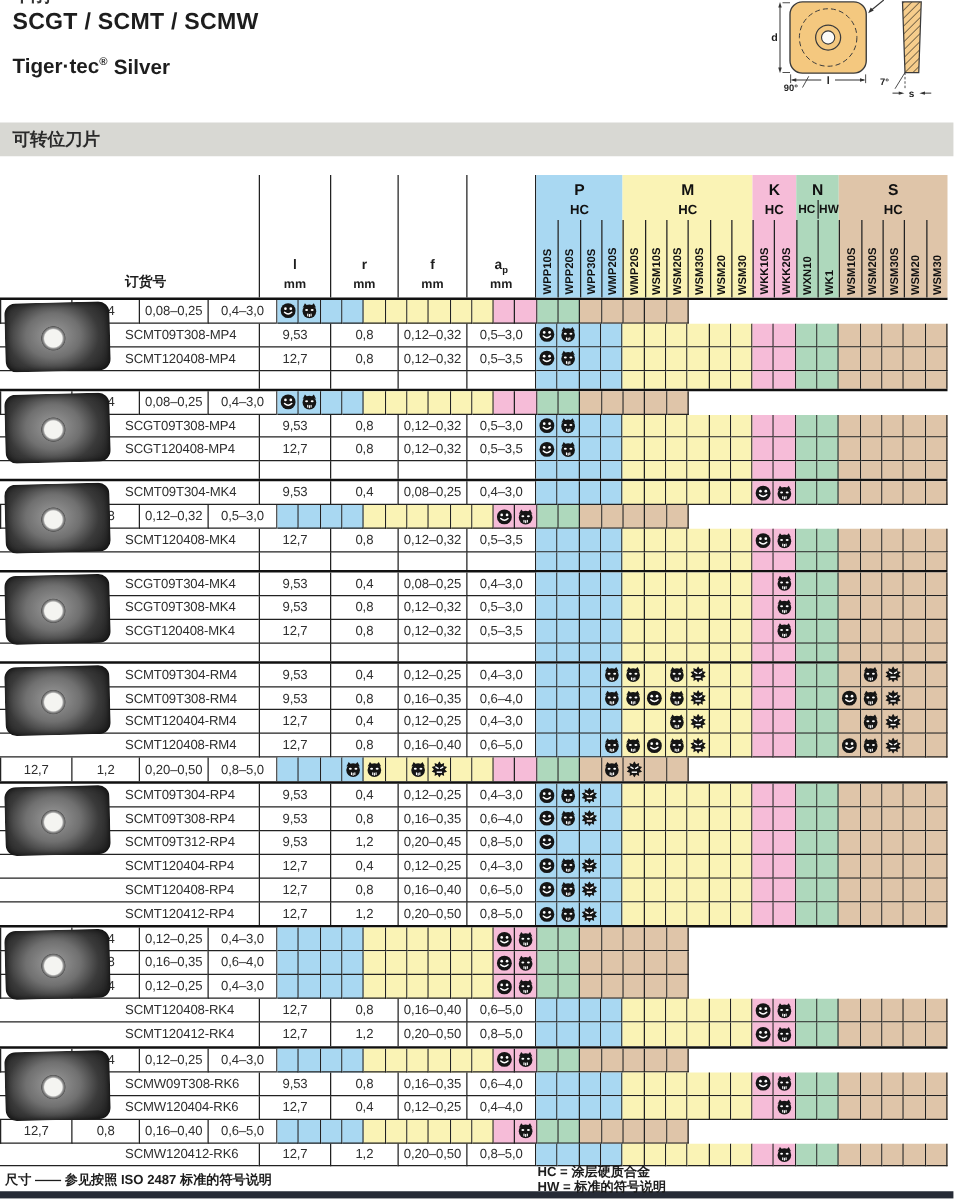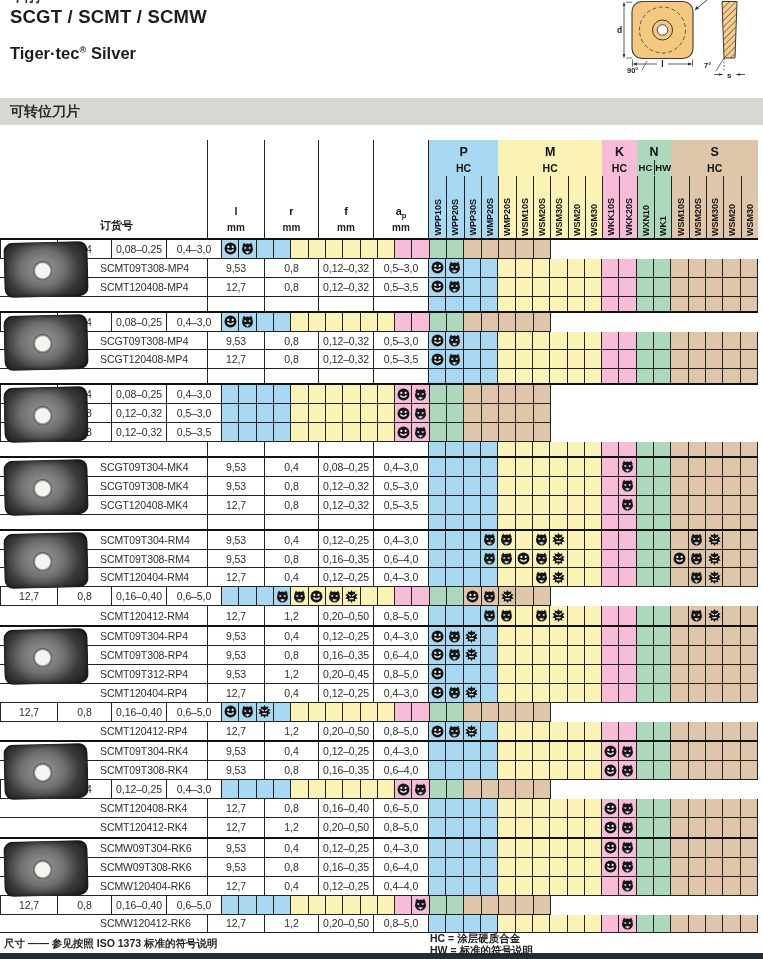--- a/index.html
+++ b/index.html
@@ -587,20 +587,21 @@
               <div class="gc" style="background: rgb(223, 197, 169);"></div>
               <div class="gc" style="background: rgb(223, 197, 169);"></div>
               <div class="gc" style="background: rgb(223, 197, 169);"></div>
               <div class="gc" style="background: rgb(223, 197, 169);"></div>
             </div>
           </div>
         </div>
         <div class="block bt">
           <div class="photo"></div>
           <div class="trow">
+            <div class="c name">SCMT09T304-MK4</div>
             <div class="c num d1">9,53</div>
             <div class="c num d2">0,4</div>
             <div class="c num d3">0,08–0,25</div>
             <div class="c num d4">0,4–3,0</div>
             <div class="gcells">
               <div class="gc" style="background: rgb(169, 216, 242);"></div>
               <div class="gc" style="background: rgb(169, 216, 242);"></div>
               <div class="gc" style="background: rgb(169, 216, 242);"></div>
               <div class="gc" style="background: rgb(169, 216, 242);"></div>
               <div class="gc" style="background: rgb(250, 243, 181);"></div>
@@ -677,20 +678,21 @@
               <div class="gc" style="background: rgb(174, 216, 188);"></div>
               <div class="gc" style="background: rgb(174, 216, 188);"></div>
               <div class="gc" style="background: rgb(223, 197, 169);"></div>
               <div class="gc" style="background: rgb(223, 197, 169);"></div>
               <div class="gc" style="background: rgb(223, 197, 169);"></div>
               <div class="gc" style="background: rgb(223, 197, 169);"></div>
               <div class="gc" style="background: rgb(223, 197, 169);"></div>
             </div>
           </div>
           <div class="trow">
+            <div class="c name">SCMT120408-MK4</div>
             <div class="c num d1">12,7</div>
             <div class="c num d2">0,8</div>
             <div class="c num d3">0,12–0,32</div>
             <div class="c num d4">0,5–3,5</div>
             <div class="gcells">
               <div class="gc" style="background: rgb(169, 216, 242);"></div>
               <div class="gc" style="background: rgb(169, 216, 242);"></div>
               <div class="gc" style="background: rgb(169, 216, 242);"></div>
               <div class="gc" style="background: rgb(169, 216, 242);"></div>
               <div class="gc" style="background: rgb(250, 243, 181);"></div>
@@ -1145,20 +1147,21 @@
                   <polygon points="7,0.1 8.5,2.5 11.1,1.4 10.8,4.2 13.6,4.9 11.7,7 13.6,9.1 10.8,9.8 11.1,12.6 8.5,11.5 7,13.9 5.5,11.5 2.9,12.6 3.2,9.8 0.4,9.1 2.3,7 0.4,4.9 3.2,4.2 2.9,1.4 5.5,2.5" fill="#151515"></polygon>
                   <path d="M4 5 L5.9 6.1 M10 5 L8.1 6.1" stroke="#fff" stroke-width="1.15" stroke-linecap="round" fill="none"></path>
                   <rect x="4.7" y="8.8" width="4.6" height="1.25" fill="#fff"></rect>
                 </svg>
               </div>
               <div class="gc" style="background: rgb(223, 197, 169);"></div>
               <div class="gc" style="background: rgb(223, 197, 169);"></div>
             </div>
           </div>
           <div class="trow">
+            <div class="c name">SCMT120408-RM4</div>
             <div class="c num d1">12,7</div>
             <div class="c num d2">0,8</div>
             <div class="c num d3">0,16–0,40</div>
             <div class="c num d4">0,6–5,0</div>
             <div class="gcells">
               <div class="gc" style="background: rgb(169, 216, 242);"></div>
               <div class="gc" style="background: rgb(169, 216, 242);"></div>
               <div class="gc" style="background: rgb(169, 216, 242);"></div>
               <div class="gc" style="background: rgb(169, 216, 242);">
                 <svg width="13" height="13" viewBox="0 0 14 14">
@@ -1242,21 +1245,20 @@
                   <polygon points="7,0.1 8.5,2.5 11.1,1.4 10.8,4.2 13.6,4.9 11.7,7 13.6,9.1 10.8,9.8 11.1,12.6 8.5,11.5 7,13.9 5.5,11.5 2.9,12.6 3.2,9.8 0.4,9.1 2.3,7 0.4,4.9 3.2,4.2 2.9,1.4 5.5,2.5" fill="#151515"></polygon>
                   <path d="M4 5 L5.9 6.1 M10 5 L8.1 6.1" stroke="#fff" stroke-width="1.15" stroke-linecap="round" fill="none"></path>
                   <rect x="4.7" y="8.8" width="4.6" height="1.25" fill="#fff"></rect>
                 </svg>
               </div>
               <div class="gc" style="background: rgb(223, 197, 169);"></div>
               <div class="gc" style="background: rgb(223, 197, 169);"></div>
             </div>
           </div>
           <div class="trow nobb">
-            <div class="c name">SCMT120412-RM4</div>
             <div class="c num d1">12,7</div>
             <div class="c num d2">1,2</div>
             <div class="c num d3">0,20–0,50</div>
             <div class="c num d4">0,8–5,0</div>
             <div class="gcells">
               <div class="gc" style="background: rgb(169, 216, 242);"></div>
               <div class="gc" style="background: rgb(169, 216, 242);"></div>
               <div class="gc" style="background: rgb(169, 216, 242);"></div>
               <div class="gc" style="background: rgb(169, 216, 242);">
                 <svg width="13" height="13" viewBox="0 0 14 14">
@@ -1520,20 +1522,21 @@
               <div class="gc" style="background: rgb(174, 216, 188);"></div>
               <div class="gc" style="background: rgb(174, 216, 188);"></div>
               <div class="gc" style="background: rgb(223, 197, 169);"></div>
               <div class="gc" style="background: rgb(223, 197, 169);"></div>
               <div class="gc" style="background: rgb(223, 197, 169);"></div>
               <div class="gc" style="background: rgb(223, 197, 169);"></div>
               <div class="gc" style="background: rgb(223, 197, 169);"></div>
             </div>
           </div>
           <div class="trow">
+            <div class="c name">SCMT120408-RP4</div>
             <div class="c num d1">12,7</div>
             <div class="c num d2">0,8</div>
             <div class="c num d3">0,16–0,40</div>
             <div class="c num d4">0,6–5,0</div>
             <div class="gcells">
               <div class="gc" style="background: rgb(169, 216, 242);">
                 <svg width="13" height="13" viewBox="0 0 14 14">
                   <circle cx="7" cy="7" r="6.4" fill="#151515"></circle>
                   <circle cx="4.7" cy="5.3" r="1.15" fill="#fff"></circle>
                   <circle cx="9.3" cy="5.3" r="1.15" fill="#fff"></circle>
@@ -1626,21 +1629,20 @@
               <div class="gc" style="background: rgb(223, 197, 169);"></div>
               <div class="gc" style="background: rgb(223, 197, 169);"></div>
               <div class="gc" style="background: rgb(223, 197, 169);"></div>
               <div class="gc" style="background: rgb(223, 197, 169);"></div>
             </div>
           </div>
         </div>
         <div class="block bt">
           <div class="photo"></div>
           <div class="trow">
-            <div class="c name">SCMT09T304-RK4</div>
             <div class="c num d1">9,53</div>
             <div class="c num d2">0,4</div>
             <div class="c num d3">0,12–0,25</div>
             <div class="c num d4">0,4–3,0</div>
             <div class="gcells">
               <div class="gc" style="background: rgb(169, 216, 242);"></div>
               <div class="gc" style="background: rgb(169, 216, 242);"></div>
               <div class="gc" style="background: rgb(169, 216, 242);"></div>
               <div class="gc" style="background: rgb(169, 216, 242);"></div>
               <div class="gc" style="background: rgb(250, 243, 181);"></div>
@@ -1672,21 +1674,20 @@
               <div class="gc" style="background: rgb(174, 216, 188);"></div>
               <div class="gc" style="background: rgb(174, 216, 188);"></div>
               <div class="gc" style="background: rgb(223, 197, 169);"></div>
               <div class="gc" style="background: rgb(223, 197, 169);"></div>
               <div class="gc" style="background: rgb(223, 197, 169);"></div>
               <div class="gc" style="background: rgb(223, 197, 169);"></div>
               <div class="gc" style="background: rgb(223, 197, 169);"></div>
             </div>
           </div>
           <div class="trow">
-            <div class="c name">SCMT09T308-RK4</div>
             <div class="c num d1">9,53</div>
             <div class="c num d2">0,8</div>
             <div class="c num d3">0,16–0,35</div>
             <div class="c num d4">0,6–4,0</div>
             <div class="gcells">
               <div class="gc" style="background: rgb(169, 216, 242);"></div>
               <div class="gc" style="background: rgb(169, 216, 242);"></div>
               <div class="gc" style="background: rgb(169, 216, 242);"></div>
               <div class="gc" style="background: rgb(169, 216, 242);"></div>
               <div class="gc" style="background: rgb(250, 243, 181);"></div>
@@ -1858,21 +1859,20 @@
               <div class="gc" style="background: rgb(223, 197, 169);"></div>
               <div class="gc" style="background: rgb(223, 197, 169);"></div>
               <div class="gc" style="background: rgb(223, 197, 169);"></div>
               <div class="gc" style="background: rgb(223, 197, 169);"></div>
             </div>
           </div>
         </div>
         <div class="block bt">
           <div class="photo"></div>
           <div class="trow">
-            <div class="c name">SCMW09T304-RK6</div>
             <div class="c num d1">9,53</div>
             <div class="c num d2">0,4</div>
             <div class="c num d3">0,12–0,25</div>
             <div class="c num d4">0,4–3,0</div>
             <div class="gcells">
               <div class="gc" style="background: rgb(169, 216, 242);"></div>
               <div class="gc" style="background: rgb(169, 216, 242);"></div>
               <div class="gc" style="background: rgb(169, 216, 242);"></div>
               <div class="gc" style="background: rgb(169, 216, 242);"></div>
               <div class="gc" style="background: rgb(250, 243, 181);"></div>
@@ -2070,21 +2070,21 @@
               <div class="gc" style="background: rgb(223, 197, 169);"></div>
               <div class="gc" style="background: rgb(223, 197, 169);"></div>
               <div class="gc" style="background: rgb(223, 197, 169);"></div>
             </div>
           </div>
         </div>
       </div>
   </div>
 
   <div class="pfooter">
-    <div class="note">尺寸 —— 参见按照 ISO 1373 标准的符号说明</div>
+    <div class="note">尺寸 —— 参见按照 ISO 2487 标准的符号说明</div>
     <div class="legend">
       <div>HC = 涂层硬质合金</div>
       <div>HW = 标准的符号说明</div>
     </div>
   </div>
 
   <div class="bbar"></div>
 </div>
 
 </body></html>

